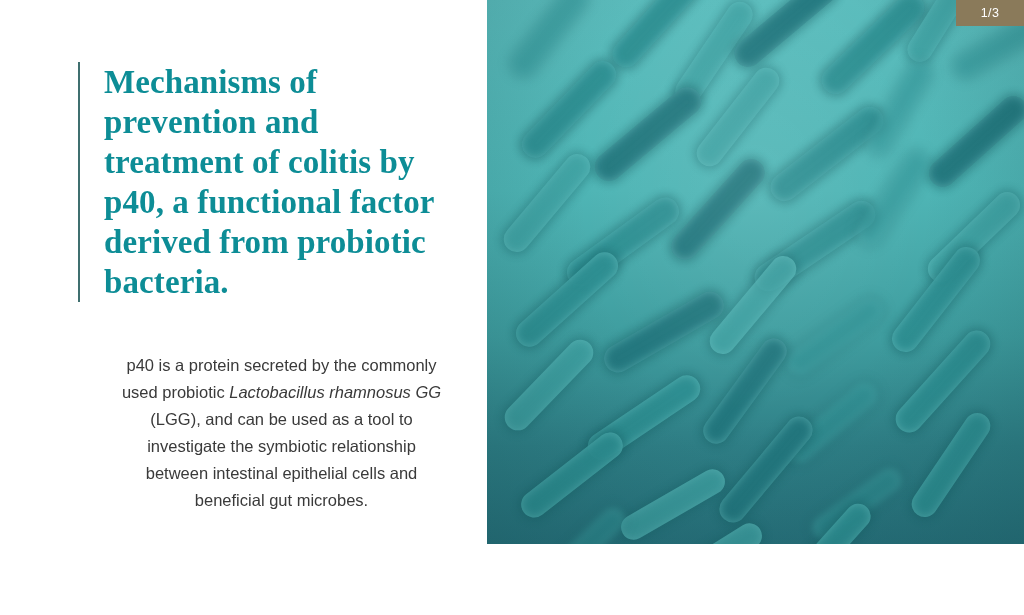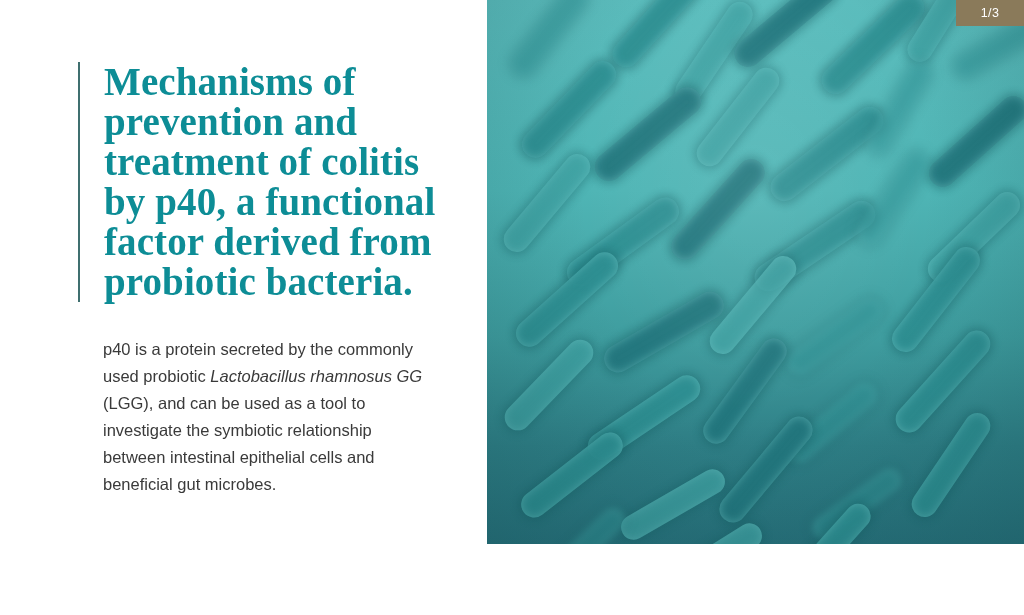--- a/index.html
+++ b/index.html
@@ -35,36 +35,37 @@
     left: 78px;
     top: 62px;
     width: 360px;
     border-left: 2px solid #3f6f6f;
     padding-left: 24px;
     box-sizing: content-box;
   }
   .slide-title {
     font-family: "Liberation Serif", serif;
     font-weight: bold;
-    font-size: 39px;
+    font-size: 33px;
     line-height: 40px;
     color: #0d8d96;
     margin: 0;
     letter-spacing: 0.1px;
   }
   .body-text {
     position: absolute;
     left: 103px;
     top: 336px;
     width: 325px;
     font-family: "Liberation Sans", sans-serif;
     font-size: 16.5px;
     line-height: 27px;
     color: #3a3a3a;
-    margin: 0;
+    margin: 16px;
+    text-align: center;
   }
   .body-text em {
     font-style: italic;
   }
   
   .image-panel {
     position: relative;
     flex: 1 1 auto;
     height: 544px;
     overflow: hidden;

